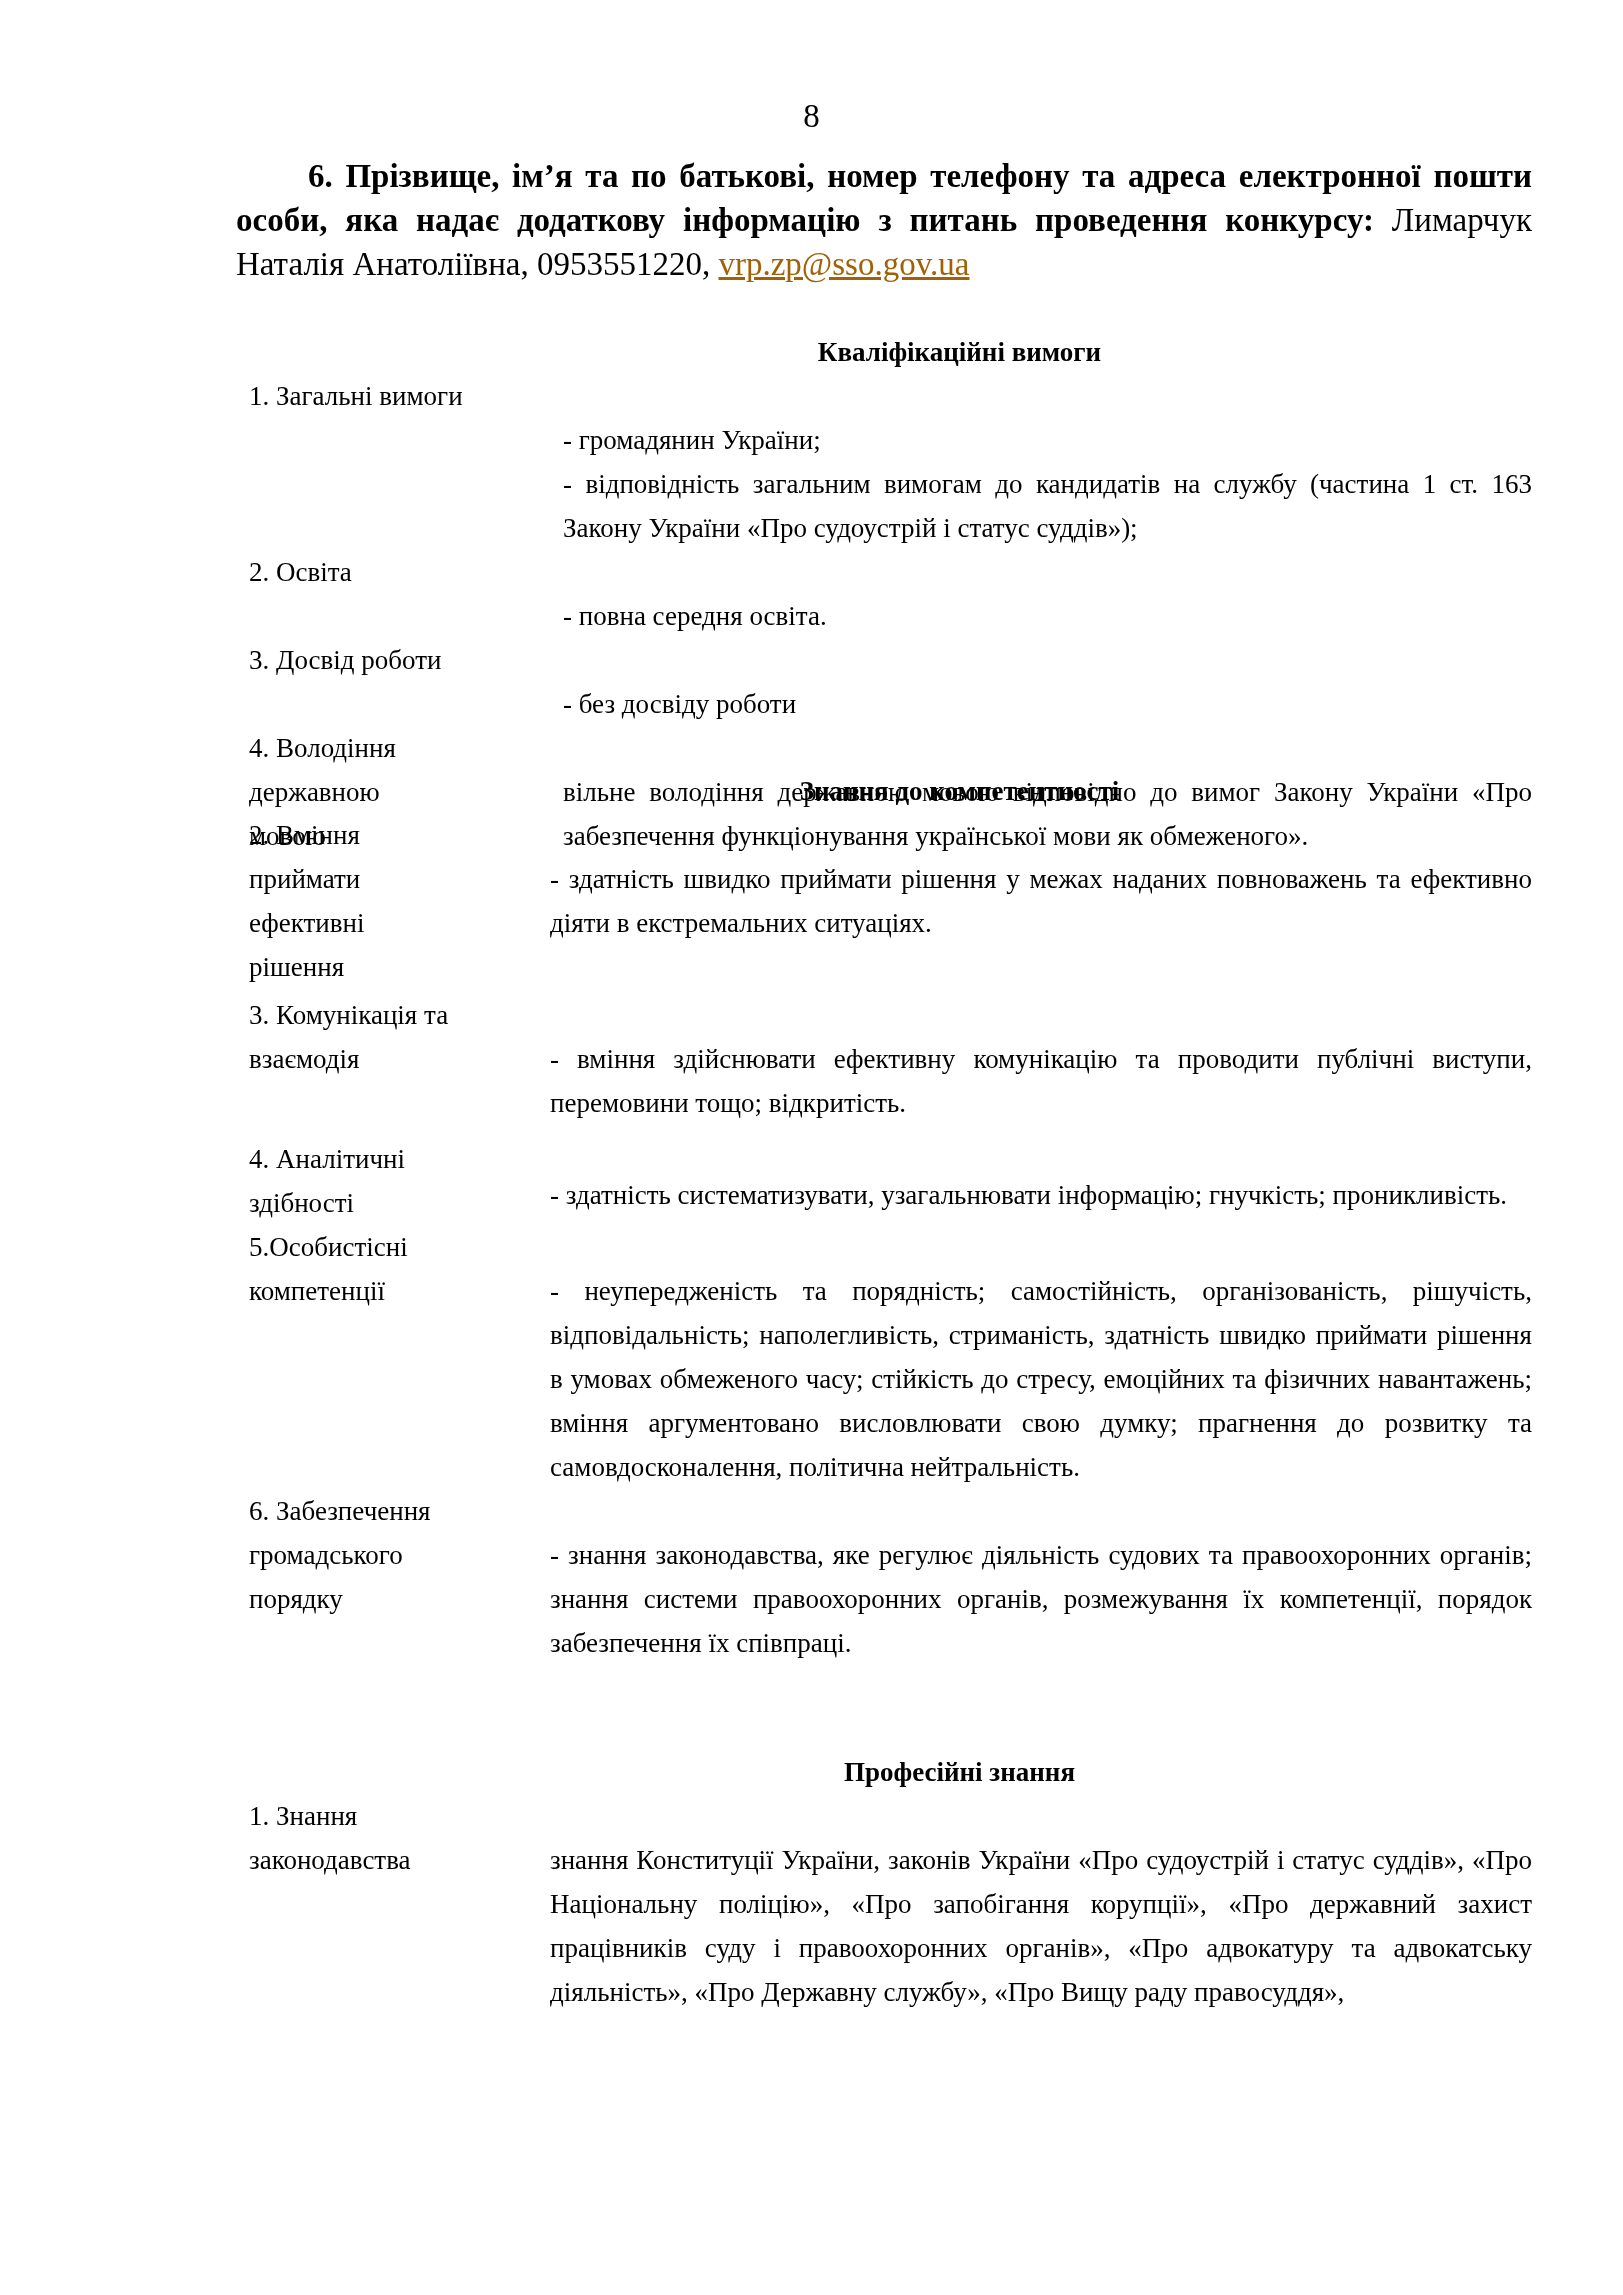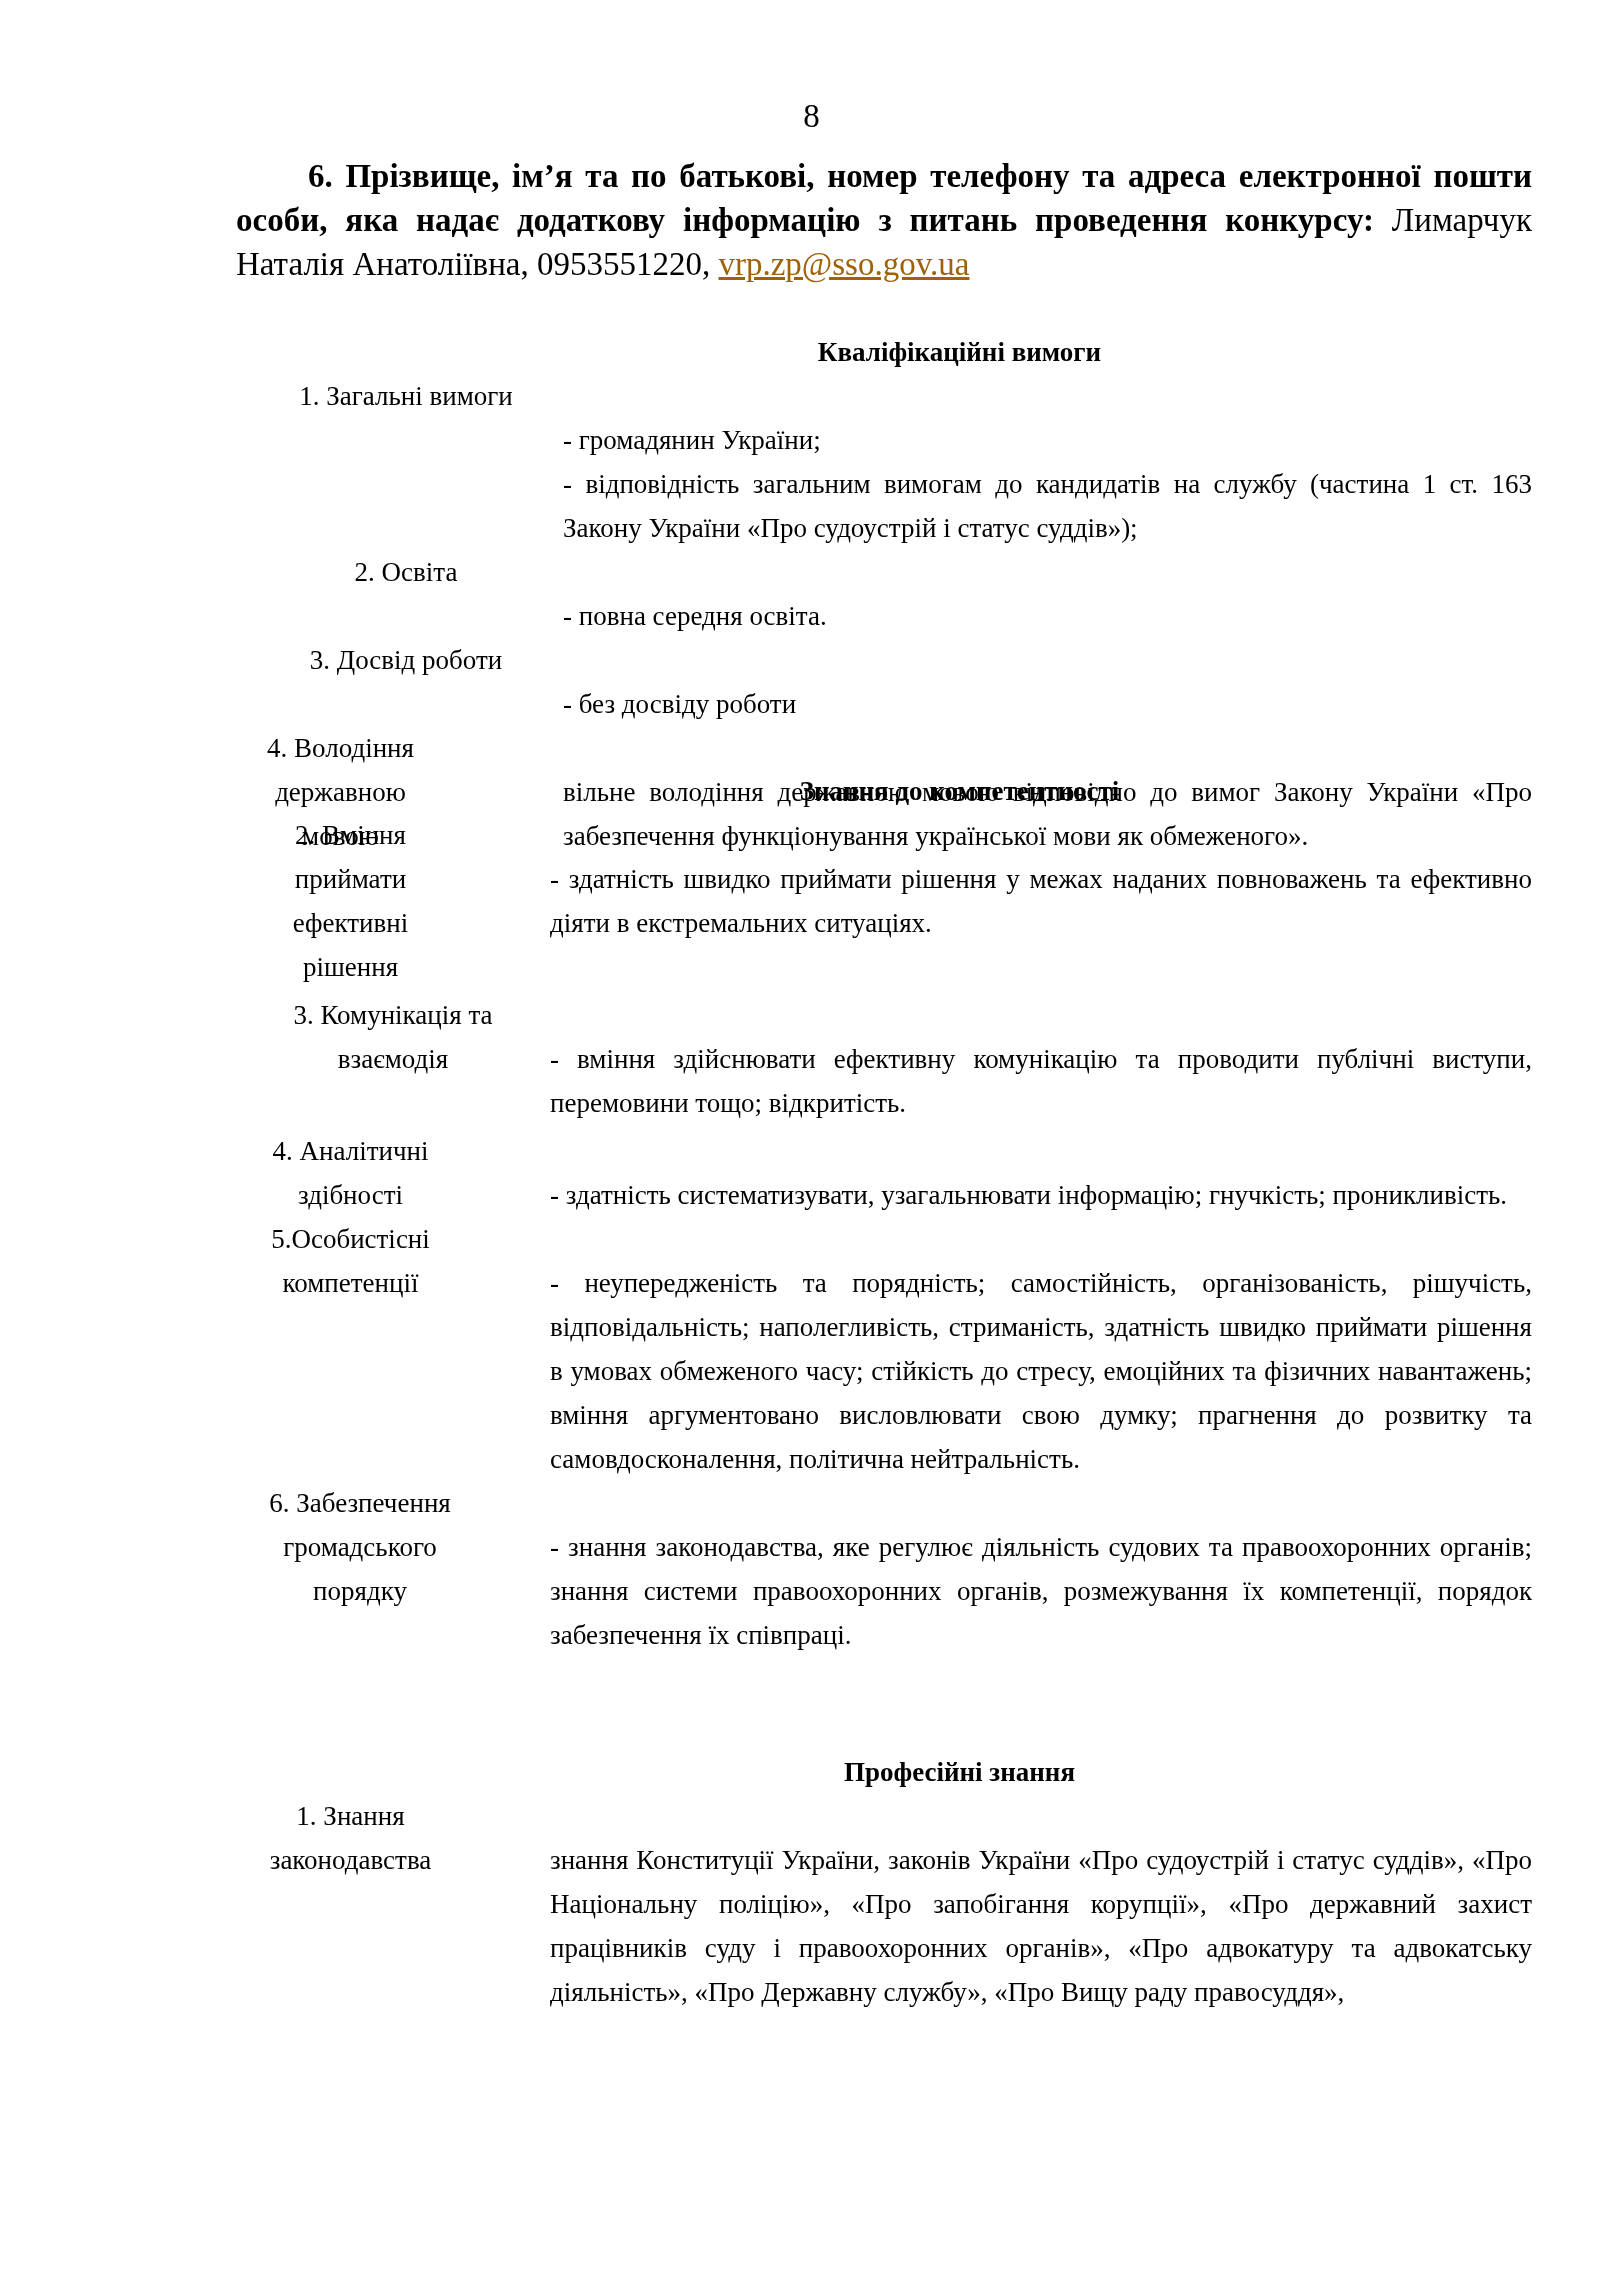--- a/index.html
+++ b/index.html
@@ -5,21 +5,21 @@
   html, body { margin: 0; padding: 0; background: #ffffff; }
   body { width: 1623px; height: 2295px; position: relative; overflow: hidden; font-family: "Liberation Serif", serif; color: #000; }
   .page-number { position: absolute; top: 98px; left: 0; width: 1623px; text-align: center; font-size: 33px; }
   .intro { position: absolute; top: 154px; left: 236px; width: 1296px; font-size: 33px; line-height: 44px; text-align: justify; }
   .intro .indent { display: inline-block; width: 72px; }
   .intro b { font-weight: bold; margin-top: 12px; }
   .intro a { color: #a16207; text-decoration: underline; }
   .section { position: absolute; left: 236px; width: 1296px; font-size: 27px; line-height: 44px; }
   .section-title { text-align: center; font-weight: bold; padding-left: 151px; }
   .row { display: flex; }
-  .label { width: 327px; flex: none; padding-left: 13px; box-sizing: border-box; text-align: center; }
+  .label { width: 327px; flex: none; padding-left: 13px; box-sizing: border-box; }
   .label.narrow { width: 314px; }
   .val { flex: 1; text-align: justify; margin-top: 44px; }
   .row.gap { margin-top: 3.9px; }
 </style>
 </head>
 <body>
 
 <div class="page-number">8</div>
 
 <div class="intro"><span class="indent"></span><b>6. Прізвище, ім’я та по батькові, номер телефону та адреса електронної пошти особи, яка надає додаткову інформацію з питань проведення конкурсу:</b><span> Лимарчук Наталія Анатоліївна, 0953551220, </span><a>vrp.zp@sso.gov.ua</a></div>
@@ -51,21 +51,21 @@
   <div class="section-title">Знання до компетентності</div>
   <div class="row">
       <div class="label narrow" style="padding-right:98px;">2. Вміння приймати ефективні рішення</div>
       <div class="val">- здатність швидко приймати рішення у межах наданих повноважень та ефективно діяти в екстремальних ситуаціях.</div>
     </div>
   <div class="row gap">
       <div class="label narrow" style="padding-right:13px;">3. Комунікація та взаємодія</div>
       <div class="val">- вміння здійснювати ефективну комунікацію та проводити публічні виступи, перемовини тощо; відкритість.</div>
     </div>
   <div class="row gap">
-      <div class="label narrow" style="padding-right:98px;">4. Аналітичні здібності</div>
+      <div class="label narrow" style="padding-right:98px;margin-top:8px;">4. Аналітичні здібності</div>
       <div class="val">- здатність систематизувати, узагальнювати інформацію; гнучкість; проникливість.</div>
     </div>
   <div class="row">
       <div class="label narrow" style="padding-right:98px;">5.Особистісні компетенції</div>
       <div class="val">- неупередженість та порядність; самостійність, організованість, рішучість, відповідальність; наполегливість, стриманість, здатність швидко приймати рішення в умовах обмеженого часу; стійкість до стресу, емоційних та фізичних навантажень; вміння аргументовано висловлювати свою думку; прагнення до розвитку та самовдосконалення, політична нейтральність.</div>
     </div>
   <div class="row">
       <div class="label narrow" style="padding-right:79px;">6. Забезпечення громадського порядку</div>
       <div class="val">- знання законодавства, яке регулює діяльність судових та правоохоронних органів; знання системи правоохоронних органів, розмежування їх компетенції, порядок забезпечення їх співпраці.</div>
     </div>

